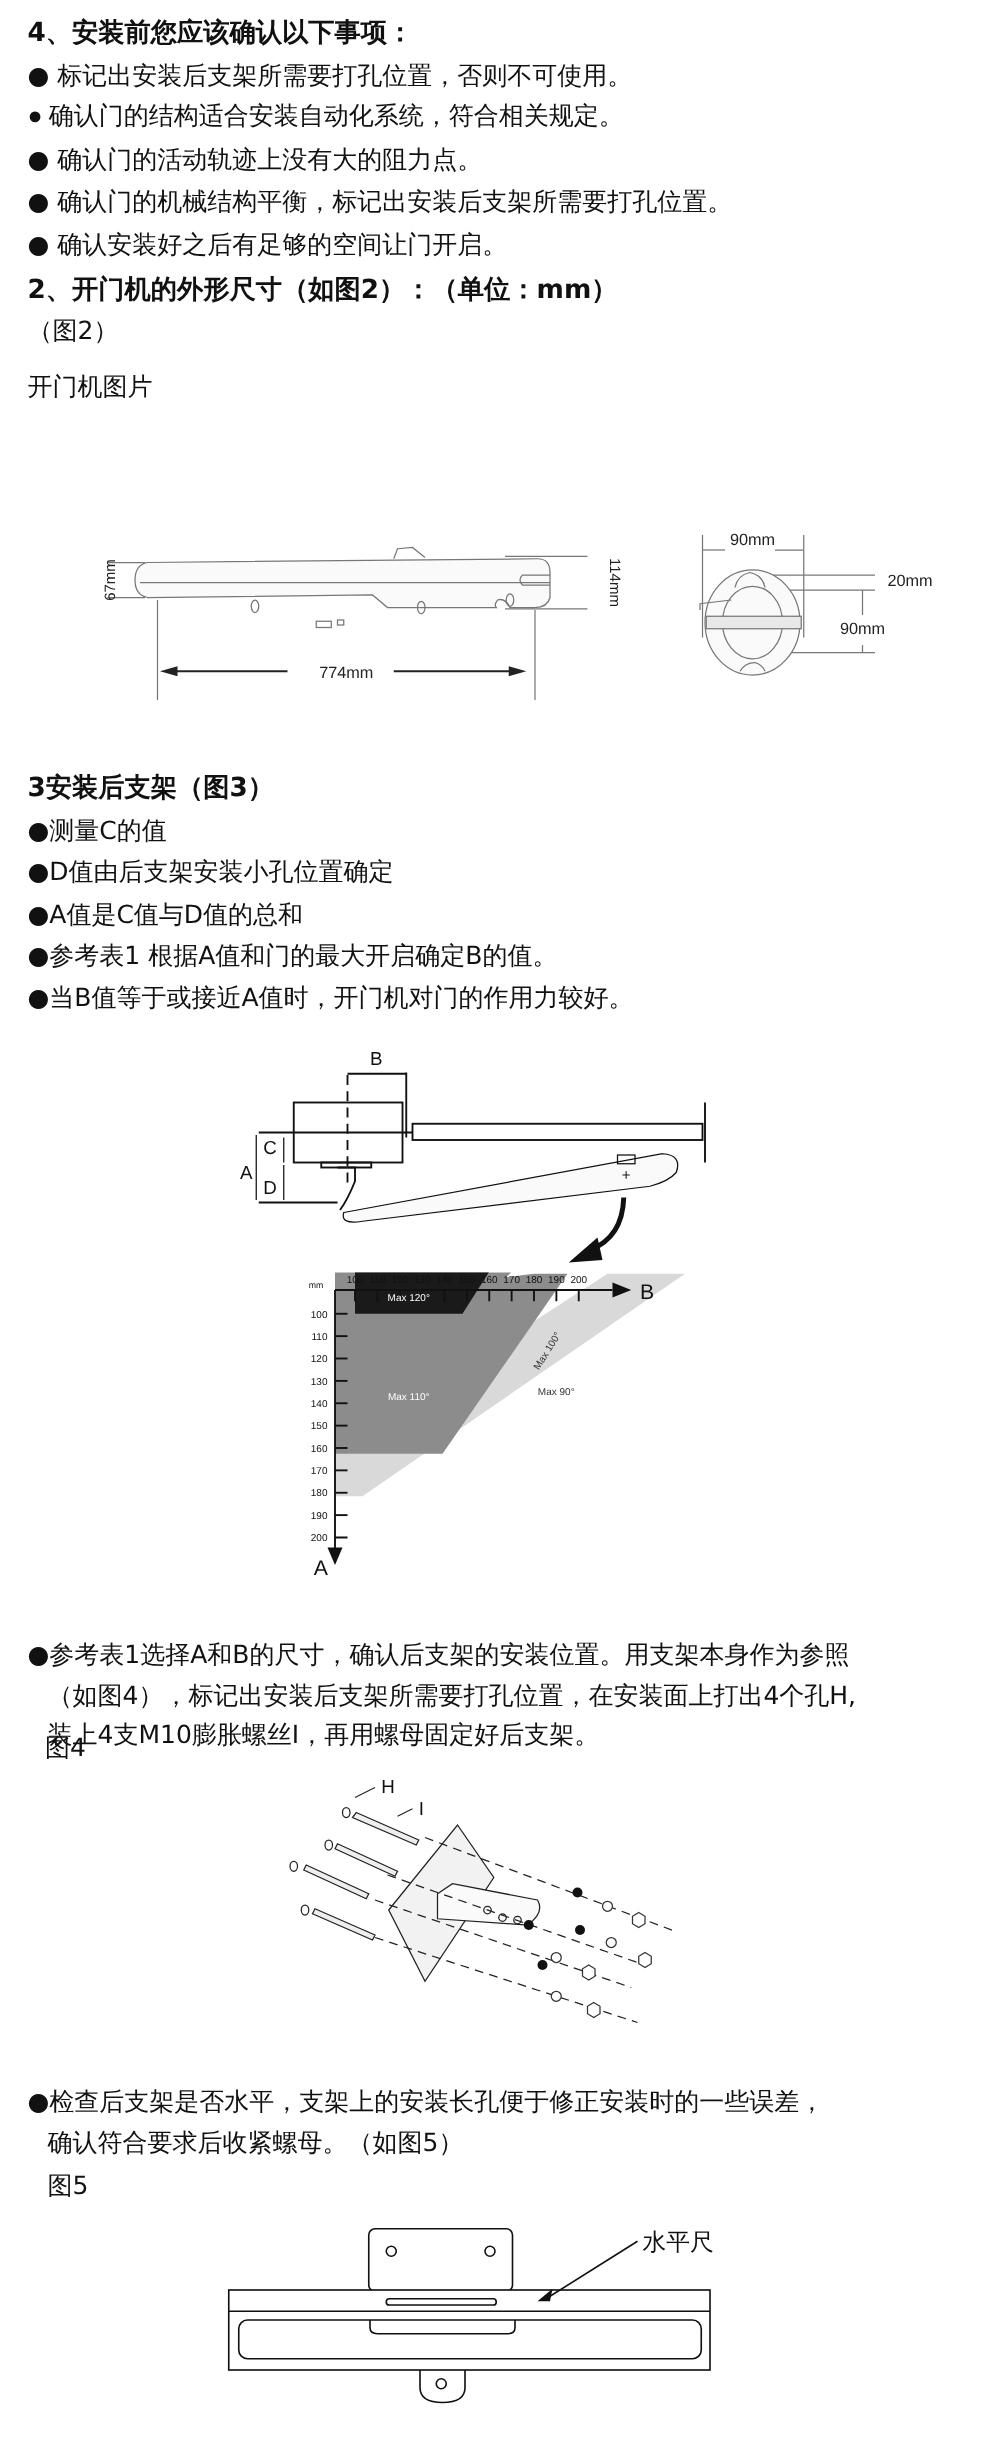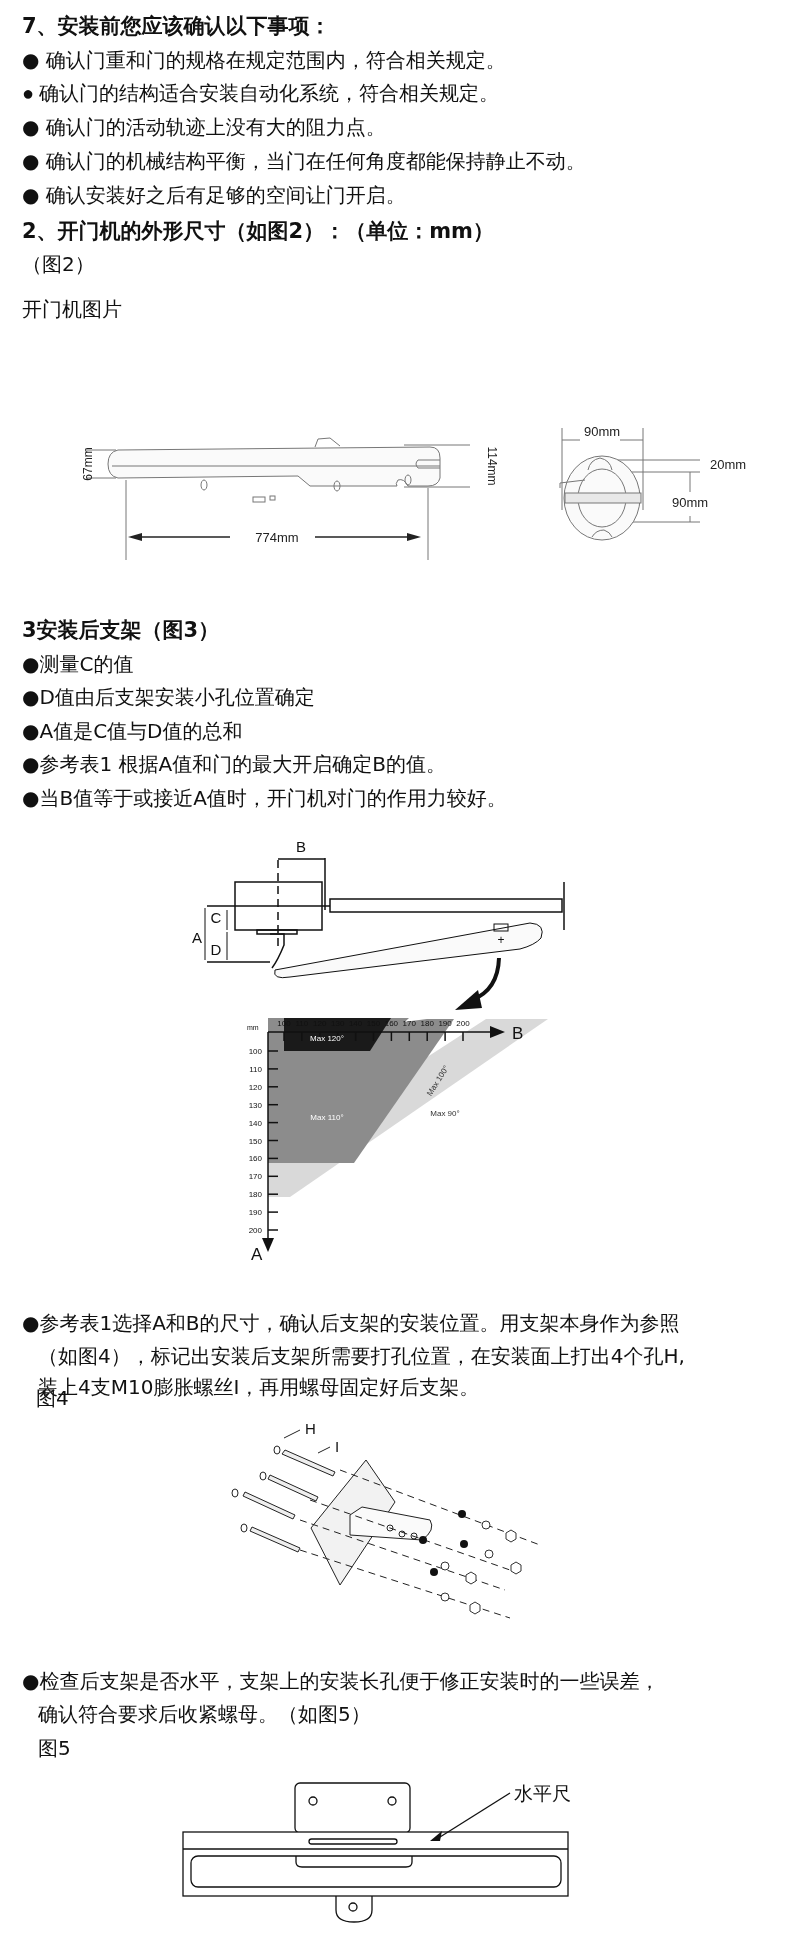--- a/index.html
+++ b/index.html
@@ -6,25 +6,25 @@
   body{width:790px;height:1952px;position:relative;overflow:hidden;font-family:"DejaVu Sans","Liberation Sans",sans-serif;color:#111;}
   .t{position:absolute;left:22px;white-space:nowrap;font-size:21px;line-height:28px;}
   .b{font-weight:bold;}
   .n{font-size:20px;}
   .fig{position:absolute;}
   svg text{font-family:"Liberation Sans","DejaVu Sans",sans-serif;}
 </style>
 </head>
 <body>
 
-<div class="t b" style="top:12px;">7、安装前您应该确认以下事项：</div>
-<div class="t n" style="top:46px;">● 确认门重和门的规格在规定范围内，符合相关规定。</div>
+<div class="t b" style="top:12px;">4、安装前您应该确认以下事项：</div>
+<div class="t n" style="top:46px;">● 标记出安装后支架所需要打孔位置，否则不可使用。</div>
 <div class="t n" style="top:79px;font-family:Liberation Serif, serif;">● 确认门的结构适合安装自动化系统，符合相关规定。</div>
 <div class="t n" style="top:113px;">● 确认门的活动轨迹上没有大的阻力点。</div>
-<div class="t n" style="top:147px;">● 确认门的机械结构平衡，当门在任何角度都能保持静止不动。</div>
+<div class="t n" style="top:147px;">● 确认门的机械结构平衡，标记出安装后支架所需要打孔位置。</div>
 <div class="t n" style="top:181px;">● 确认安装好之后有足够的空间让门开启。</div>
 
 <div class="t b" style="top:217px;">2、开门机的外形尺寸（如图2）：（单位：mm）</div>
 <div class="t n" style="top:250px;">（图2）</div>
 <div class="t n" style="top:295px;">开门机图片</div>
 
 <svg class="fig" style="left:0;top:380px;" width="790" height="200">
   <g stroke="#777" fill="none" stroke-width="1">
 
     <path d="M118 70 L430 67 Q440 67 440 78 L440 98 Q438 106 428 106 L408 106 Q404 98 398 100 Q395 104 397 106 L310 106 L298 96 L118 98 Q108 96 108 84 Q108 72 118 70 Z" fill="#fafafa"></path>

